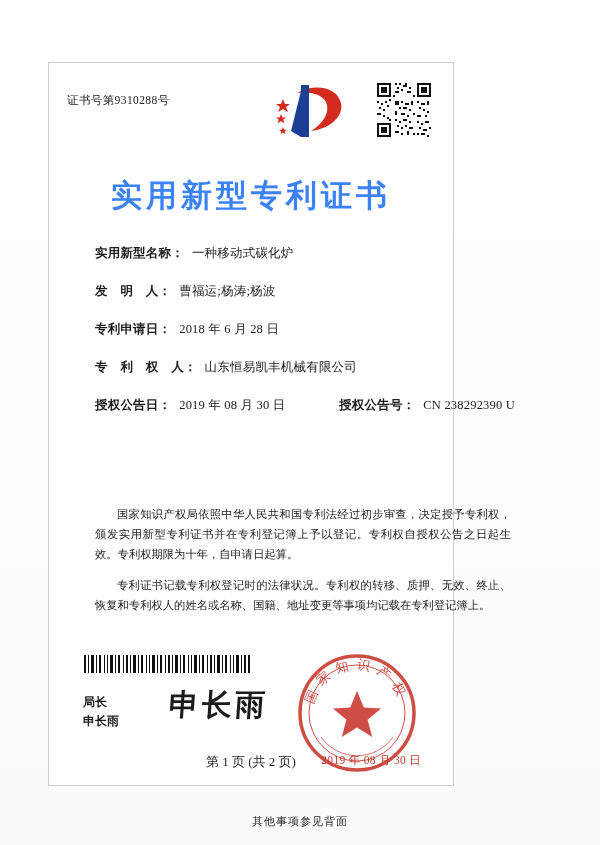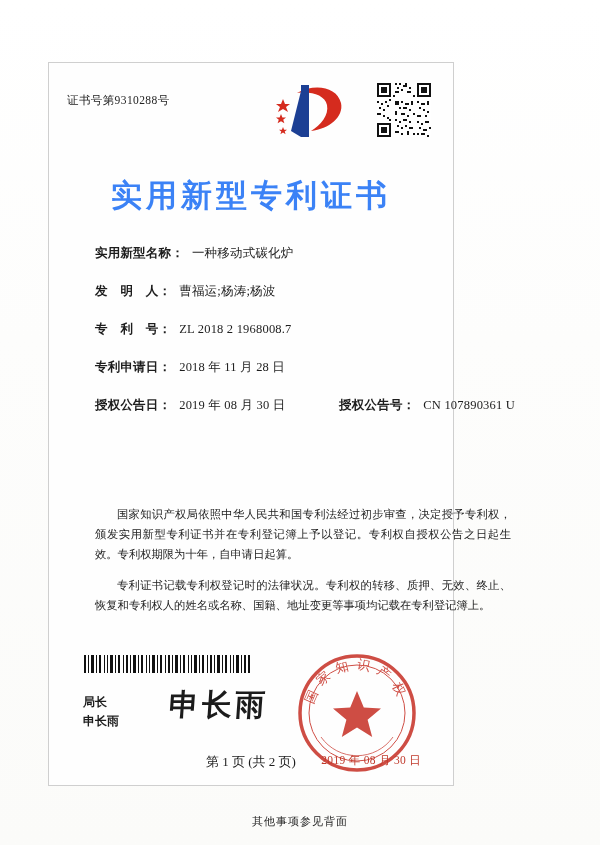--- a/index.html
+++ b/index.html
@@ -303,33 +303,33 @@
     <div class="fields">
       <div class="frow">
         <span class="flabel">实用新型名称：</span>
         <span class="fvalue">一种移动式碳化炉</span>
       </div>
       <div class="frow">
         <span class="flabel">发　明　人：</span>
         <span class="fvalue">曹福运;杨涛;杨波</span>
       </div>
       <div class="frow">
-        <span class="flabel">专　利　号：</span>
-        <span class="fvalue">ZL 2018 2 1968008.7</span>
+        <span class="flabel">专利申请日：</span>
+        <span class="fvalue">2018 年 6 月 28 日</span>
       </div>
       <div class="frow">
-        <span class="flabel">专利申请日：</span>
-        <span class="fvalue">2018 年 11 月 28 日</span>
+        <span class="flabel">专　利　权　人：</span>
+        <span class="fvalue">山东恒易凯丰机械有限公司</span>
       </div>
       <div class="frow twocol">
         <span class="flabel">授权公告日：</span>
         <span class="fvalue">2019 年 08 月 30 日</span>
         <span class="gap"></span>
         <span class="flabel">授权公告号：</span>
-        <span class="fvalue">CN 107890361 U</span>
+        <span class="fvalue">CN 238292390 U</span>
       </div>
     </div>
 
     <div class="paras">
       <p>国家知识产权局依照中华人民共和国专利法经过初步审查，决定授予专利权，颁发实用新型专利证书并在专利登记簿上予以登记。专利权自授权公告之日起生效。专利权期限为十年，自申请日起算。</p>
       <p>专利证书记载专利权登记时的法律状况。专利权的转移、质押、无效、终止、恢复和专利权人的姓名或名称、国籍、地址变更等事项均记载在专利登记簿上。</p>
     </div>
 
     <div class="barcode">
       <svg viewBox="0 0 168 18" width="168" height="18" shape-rendering="crispEdges">

